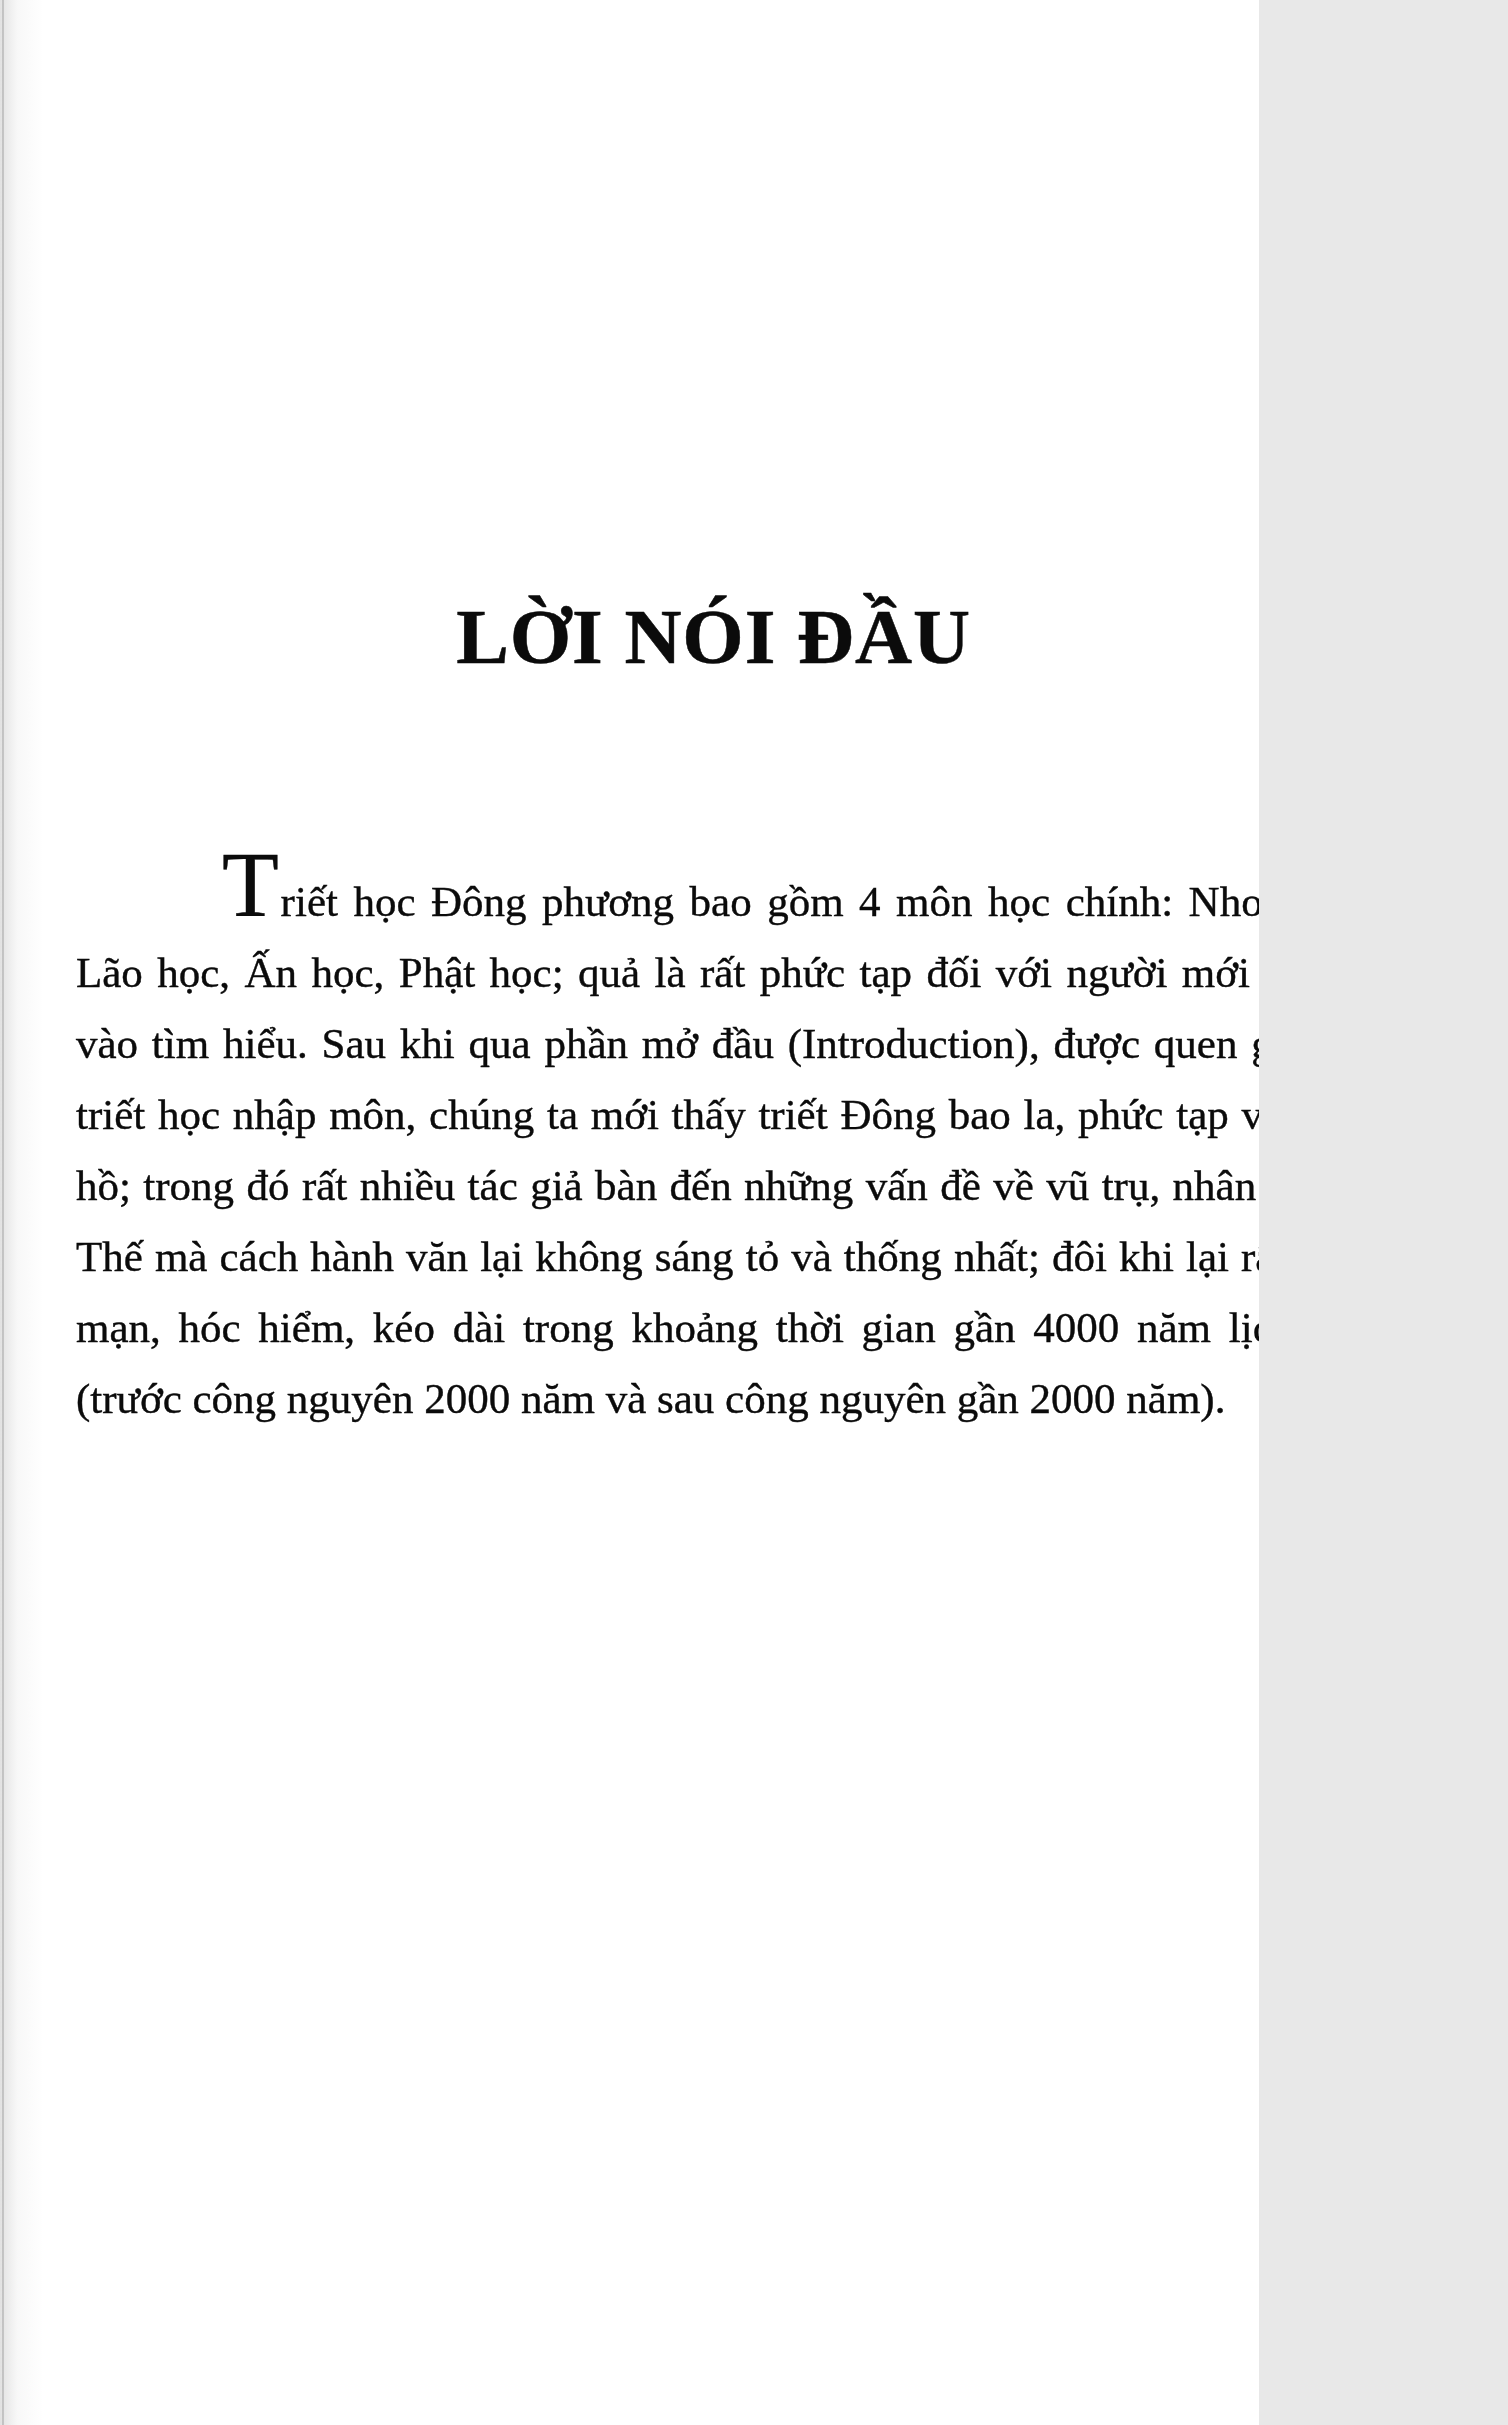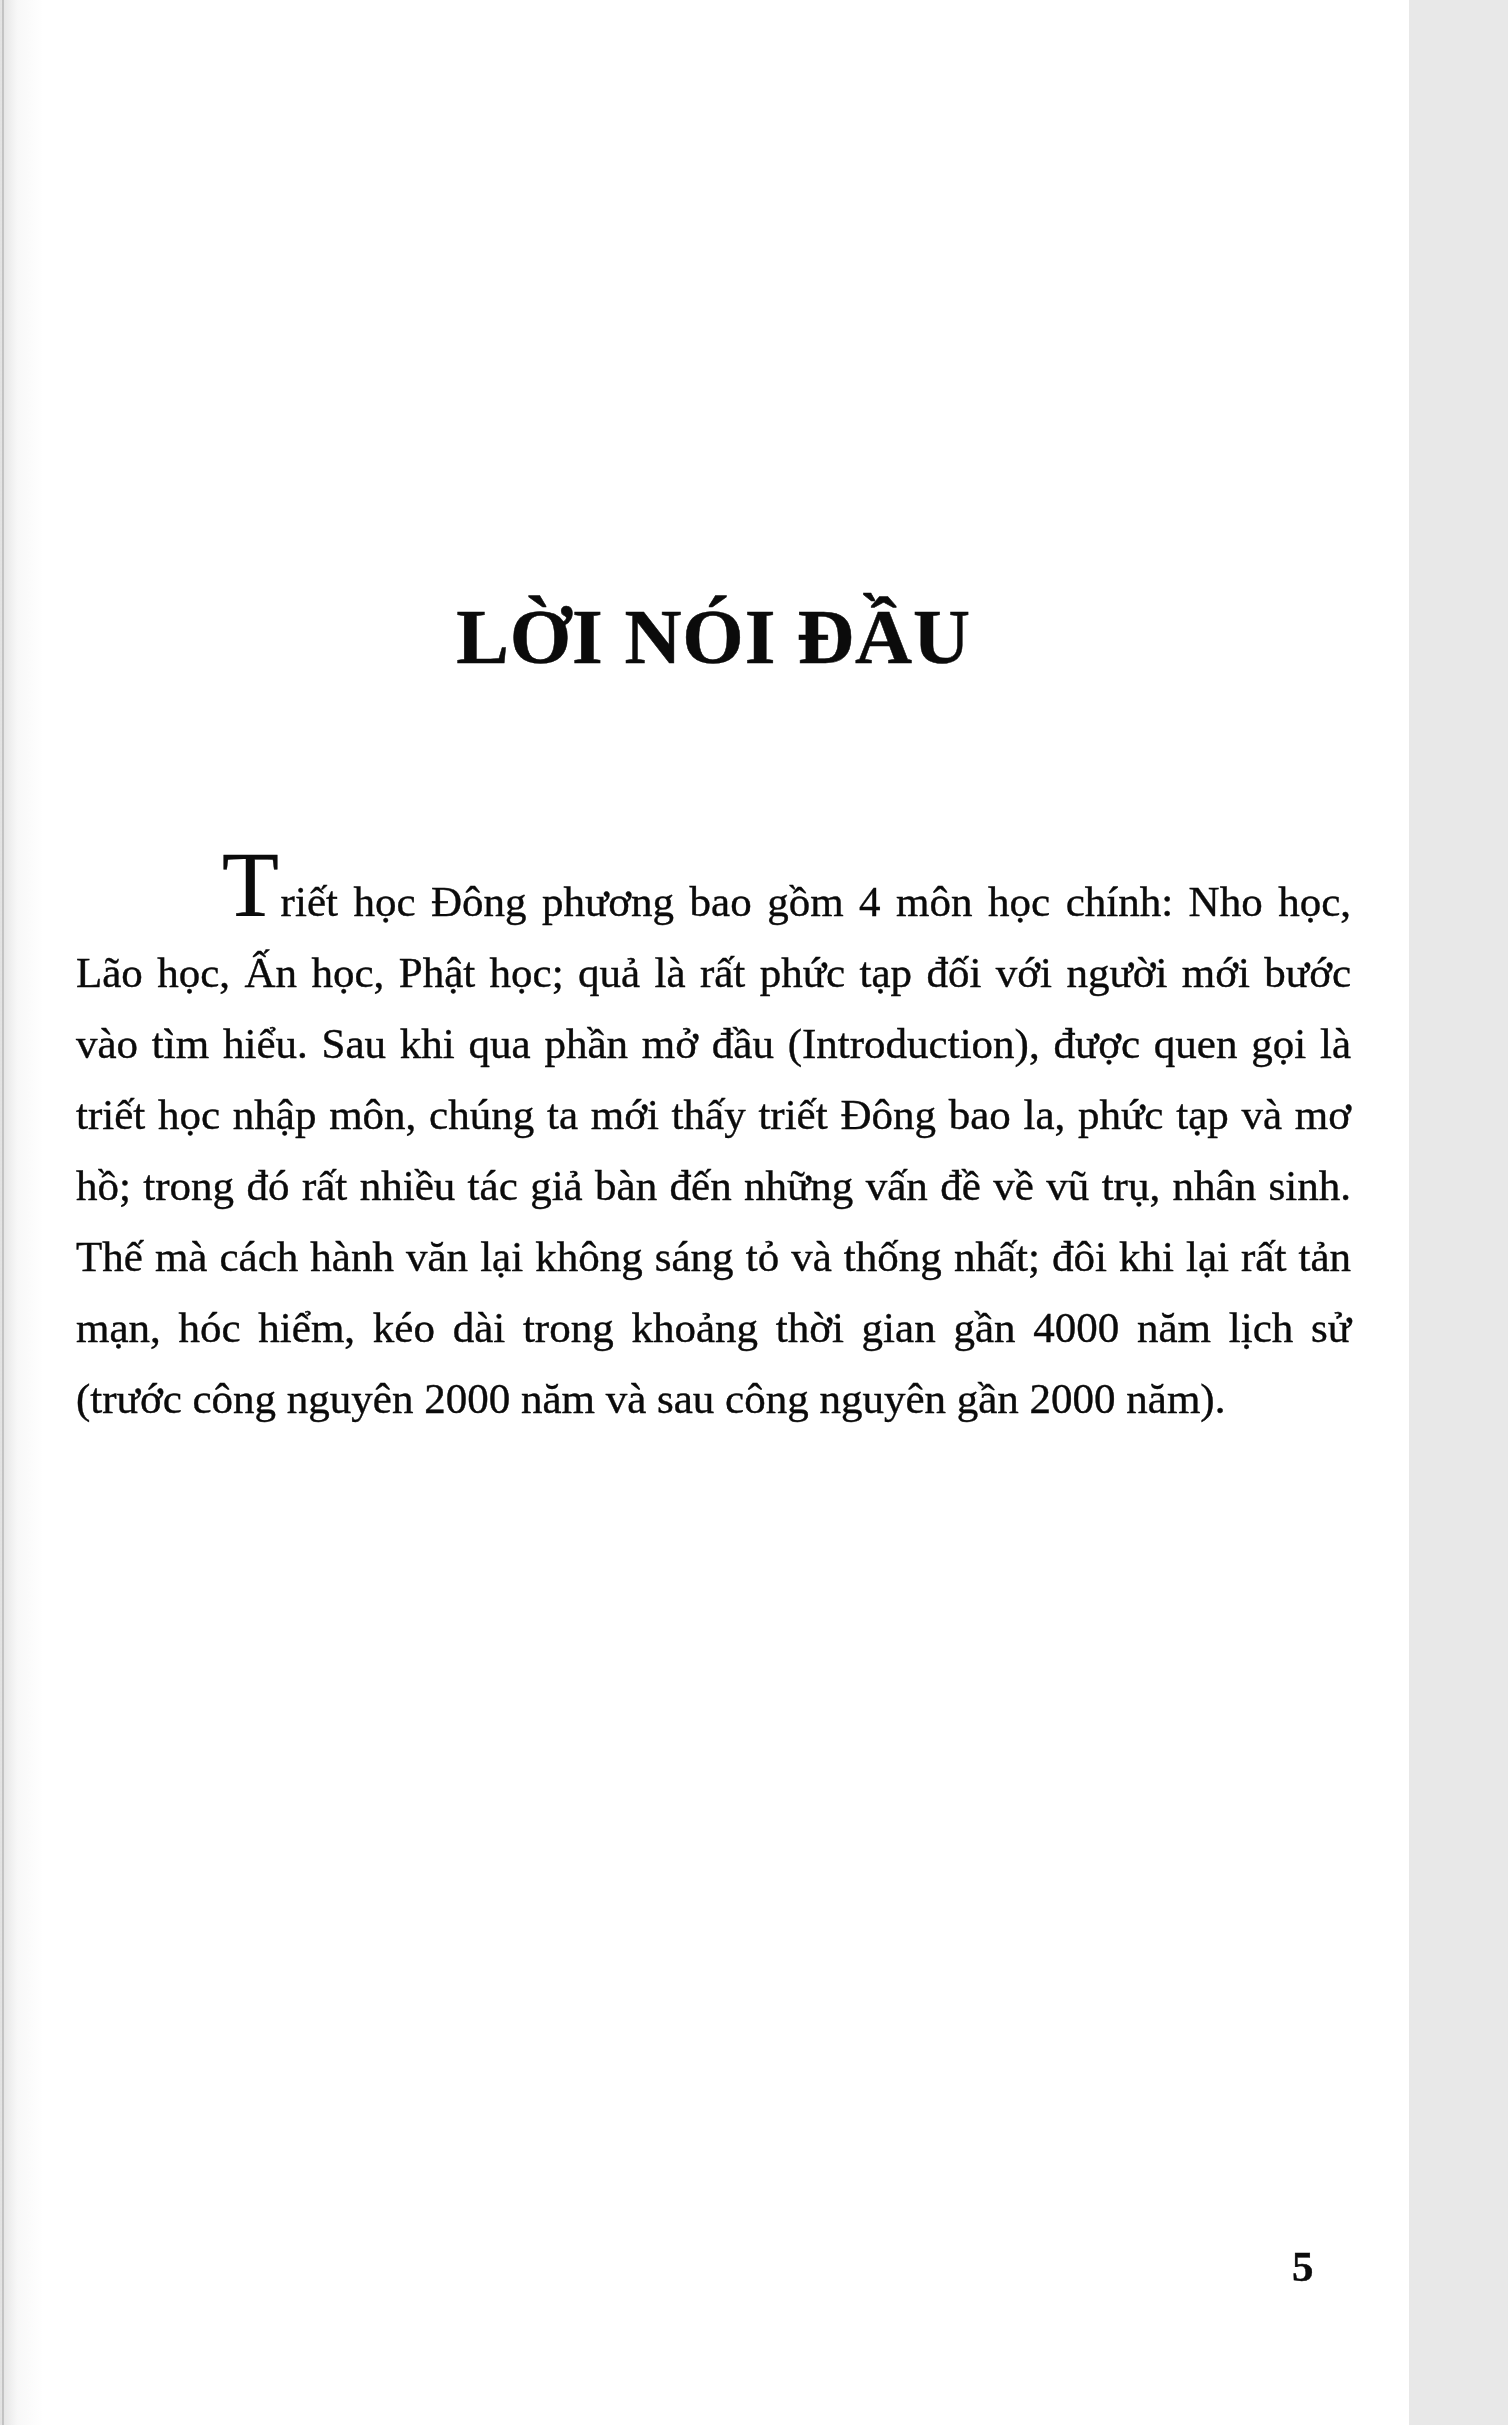--- a/index.html
+++ b/index.html
@@ -2,21 +2,21 @@
 <html style="font-size:15px"><head>
 <meta charset="utf-8">
 <style>
   html, body {
     margin: 0;
     padding: 0;
     background: #e8e8e8;
   }
   .page {
     position: relative;
-    width: 1409px;
+    width: 1259px;
     height: 2426px;
     background: #ffffff;
     overflow: hidden;
     font-family: "Liberation Serif", "DejaVu Serif", serif;
     color: #0b0b0b;
   }
   
   .scan-edge {
     position: absolute;
     left: 0;

